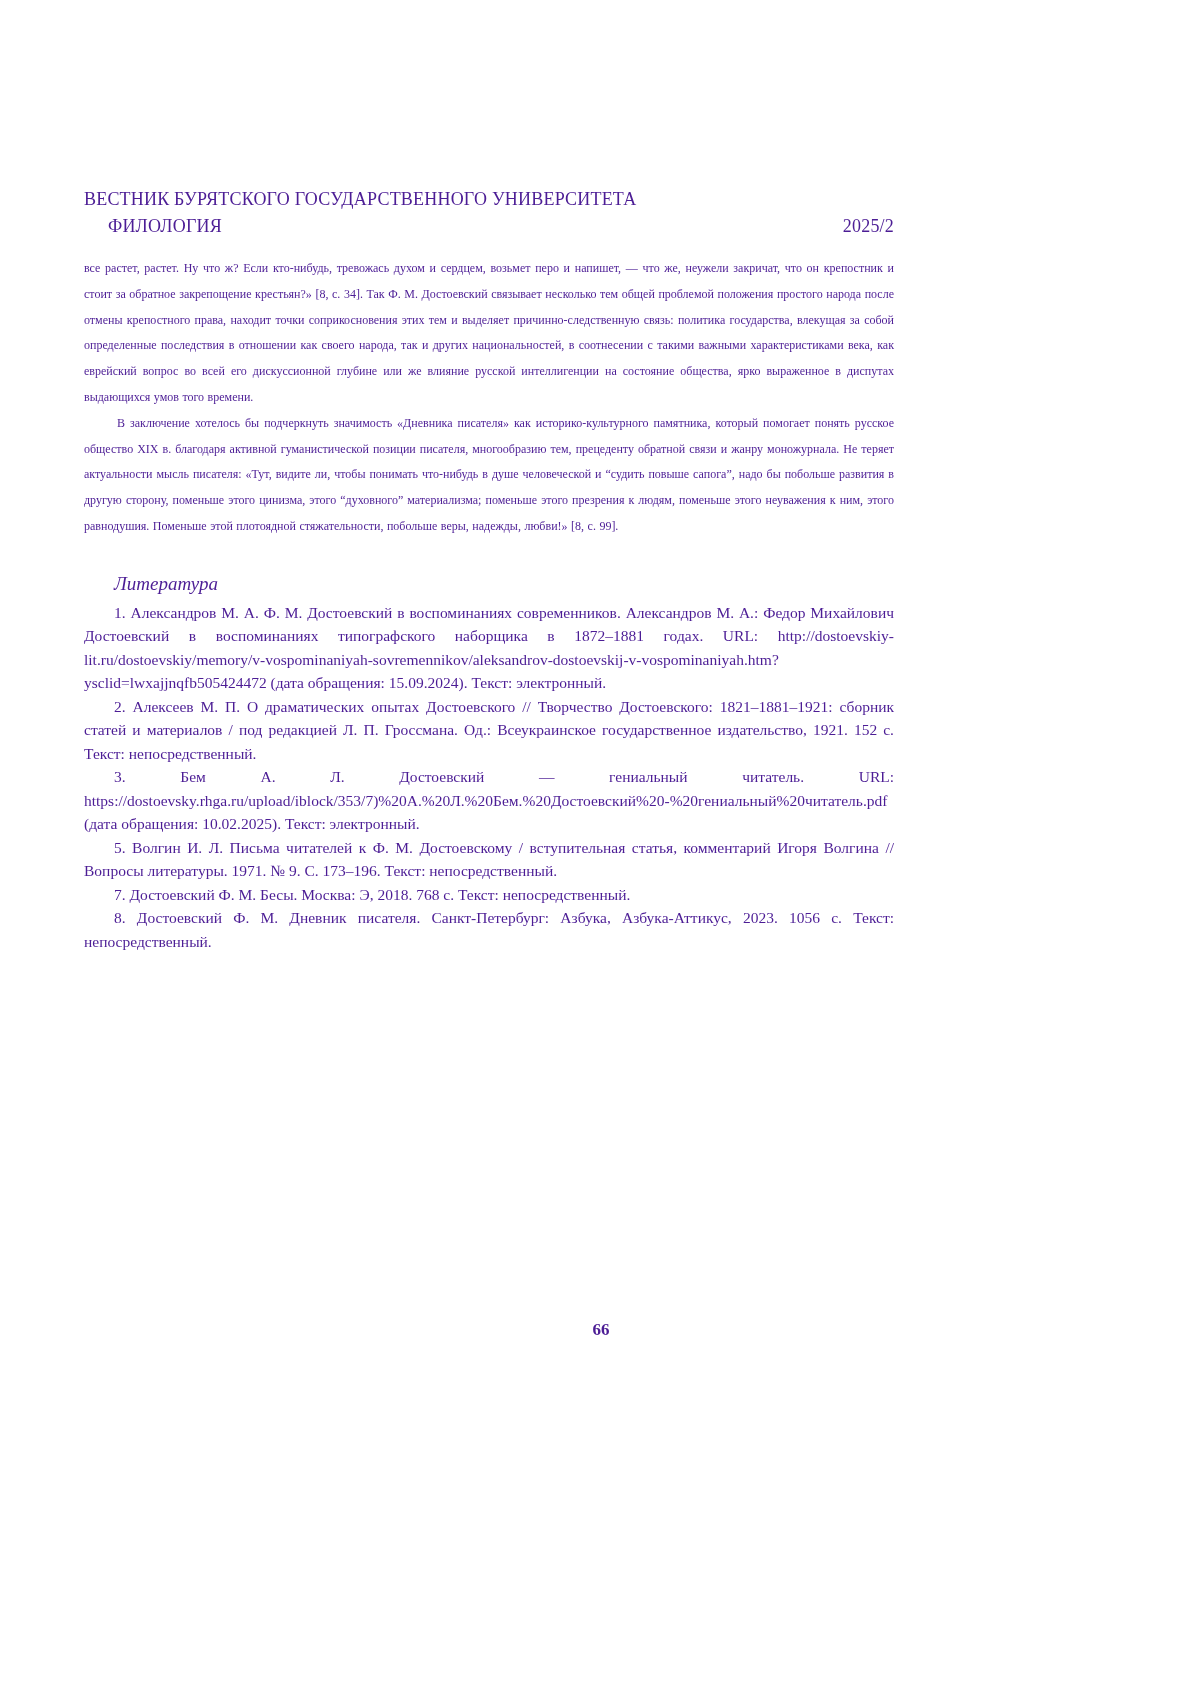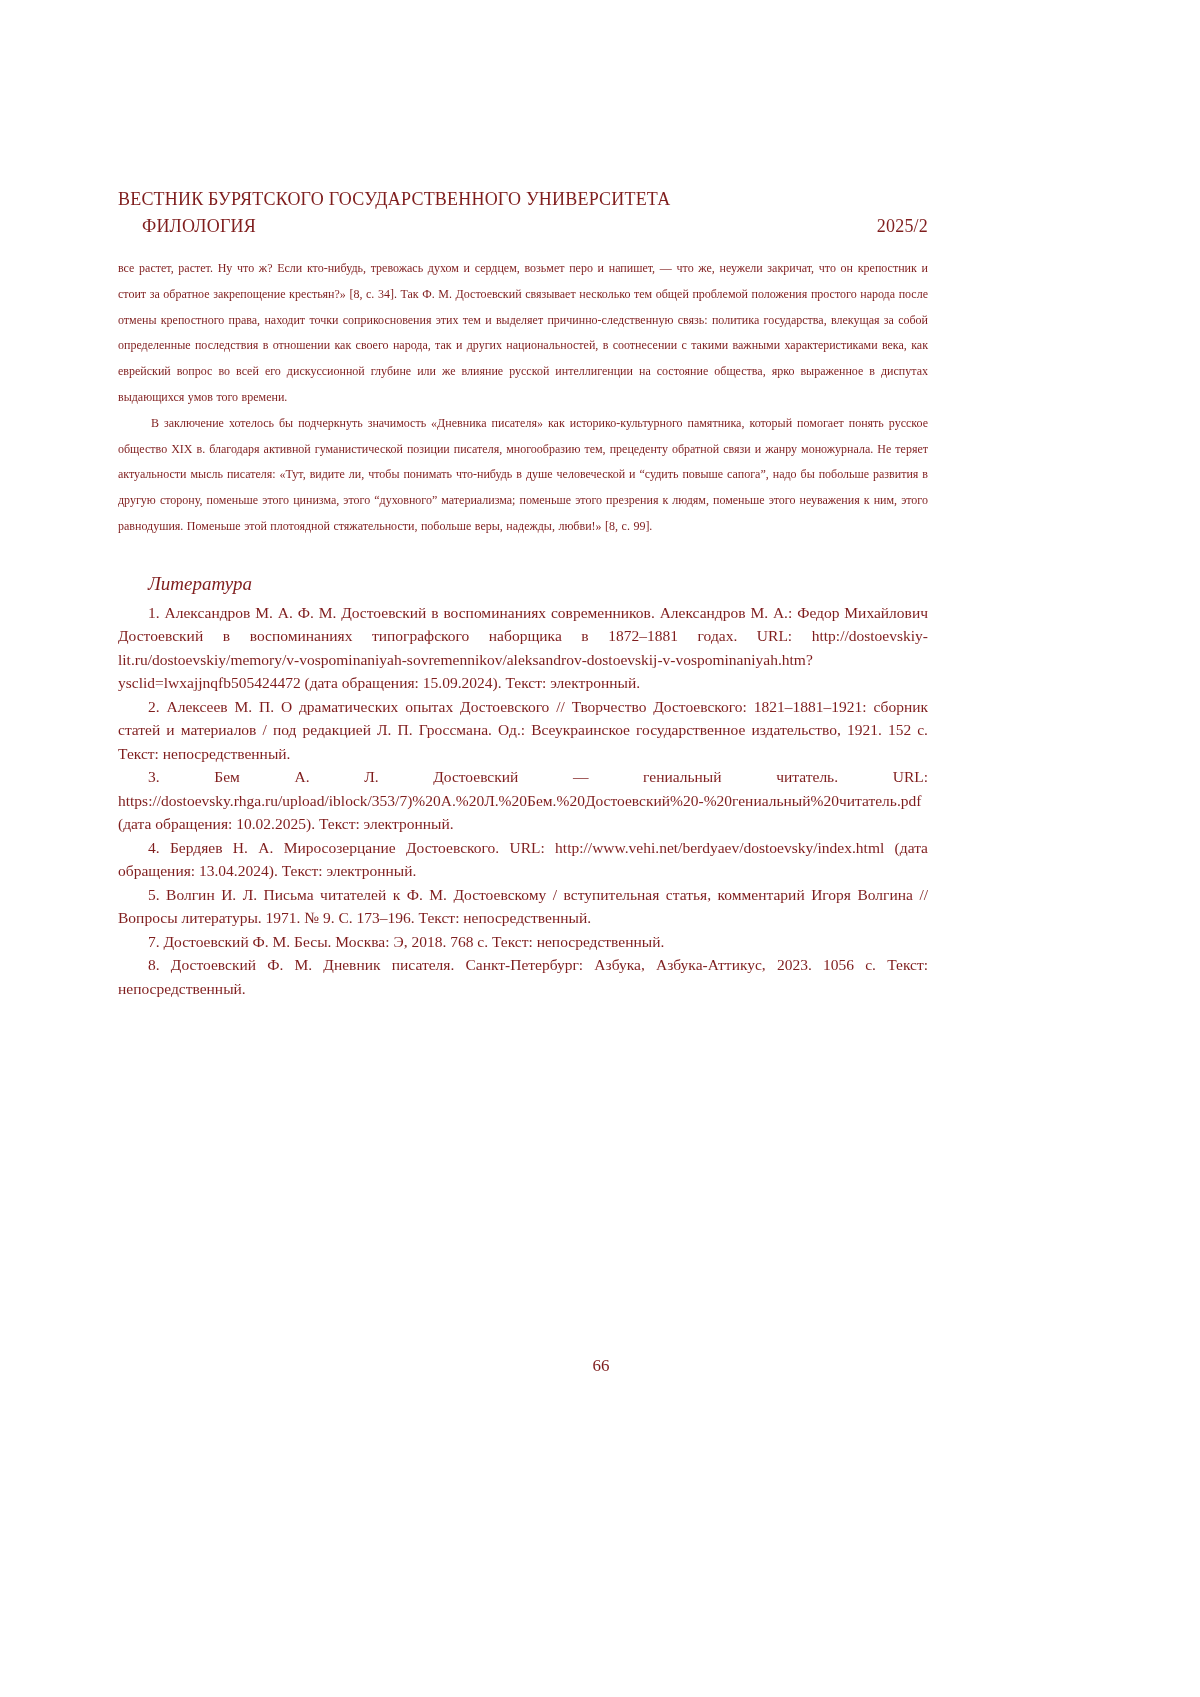--- a/index.html
+++ b/index.html
@@ -6,24 +6,24 @@
     margin: 0;
     padding: 0;
     background: #ffffff;
   }
   .page {
     position: relative;
     width: 1200px;
     height: 1697px;
     margin: 0 auto;
     background: #ffffff;
-    color: #7f1d1d;
+    color: #4c1d95;
     font-family: "Liberation Serif", "DejaVu Serif", serif;
     box-sizing: border-box;
-    padding: 186px 194px 0 118px;
+    padding: 186px 194px 0 84px;
   }
   .content {
     width: 810px;
   }
   
   .running-head {
     font-size: 18px;
     line-height: 27px;
     letter-spacing: 0.2px;
     margin-bottom: 16px;
@@ -61,23 +61,24 @@
     text-indent: 30px;
     overflow-wrap: break-word;
     word-wrap: break-word;
     word-break: break-word;
   }
   
   .page-number {
     position: absolute;
     left: 196px;
     width: 810px;
-    top: 1356px;
+    top: 1320px;
     text-align: center;
     font-size: 17px;
+    font-weight: bold;
   }
 </style>
 </head>
 <body>
 
 <div class="page">
   <div class="content">
 
     <div class="running-head">
       <div class="line1">ВЕСТНИК БУРЯТСКОГО ГОСУДАРСТВЕННОГО УНИВЕРСИТЕТА</div>
@@ -91,21 +92,20 @@
       <p>все растет, растет. Ну что ж? Если кто-нибудь, тревожась духом и сердцем, возьмет перо и напишет, — что же, неужели закричат, что он крепостник и стоит за обратное закрепощение крестьян?» [8, с. 34]. Так Ф. М. Достоевский связывает несколько тем общей проблемой положения простого народа после отмены крепостного права, находит точки соприкосновения этих тем и выделяет причинно-следственную связь: политика государства, влекущая за собой определенные последствия в отношении как своего народа, так и других национальностей, в соотнесении с такими важными характеристиками века, как еврейский вопрос во всей его дискуссионной глубине или же влияние русской интеллигенции на состояние общества, ярко выраженное в диспутах выдающихся умов того времени.</p>
       <p class="indent">В заключение хотелось бы подчеркнуть значимость «Дневника писателя» как историко-культурного памятника, который помогает понять русское общество XIX в. благодаря активной гуманистической позиции писателя, многообразию тем, прецеденту обратной связи и жанру моножурнала. Не теряет актуальности мысль писателя: «Тут, видите ли, чтобы понимать что-нибудь в душе человеческой и “судить повыше сапога”, надо бы побольше развития в другую сторону, поменьше этого цинизма, этого “духовного” материализма; поменьше этого презрения к людям, поменьше этого неуважения к ним, этого равнодушия. Поменьше этой плотоядной стяжательности, побольше веры, надежды, любви!» [8, с. 99].</p>
     </div>
 
     <div class="references-heading">Литература</div>
 
     <div class="references">
       <p>1. Александров М. А. Ф. М. Достоевский в воспоминаниях современников. Александров М. А.: Федор Михайлович Достоевский в воспоминаниях типографского наборщика в 1872–1881 годах. URL: http://dostoevskiy-lit.ru/dostoevskiy/memory/v-vospominaniyah-sovremennikov/aleksandrov-dostoevskij-v-vospominaniyah.htm?ysclid=lwxajjnqfb505424472 (дата обращения: 15.09.2024). Текст: электронный.</p>
       <p>2. Алексеев М. П. О драматических опытах Достоевского // Творчество Достоевского: 1821–1881–1921: сборник статей и материалов / под редакцией Л. П. Гроссмана. Од.: Всеукраинское государственное издательство, 1921. 152 с. Текст: непосредственный.</p>
       <p>3. Бем А. Л. Достоевский — гениальный читатель. URL: https://dostoevsky.rhga.ru/upload/iblock/353/7)%20А.%20Л.%20Бем.%20Достоевский%20-%20гениальный%20читатель.pdf (дата обращения: 10.02.2025). Текст: электронный.</p>
-      <p>4. Бердяев Н. А. Миросозерцание Достоевского. URL: http://www.vehi.net/berdyaev/dostoevsky/index.html (дата обращения: 13.04.2024). Текст: электронный.</p>
       <p>5. Волгин И. Л. Письма читателей к Ф. М. Достоевскому / вступительная статья, комментарий Игоря Волгина // Вопросы литературы. 1971. № 9. С. 173–196. Текст: непосредственный.</p>
       <p>7. Достоевский Ф. М. Бесы. Москва: Э, 2018. 768 с. Текст: непосредственный.</p>
       <p>8. Достоевский Ф. М. Дневник писателя. Санкт-Петербург: Азбука, Азбука-Аттикус, 2023. 1056 с. Текст: непосредственный.</p>
     </div>
 
   </div>
 
   <div class="page-number">66</div>
 </div>
 

